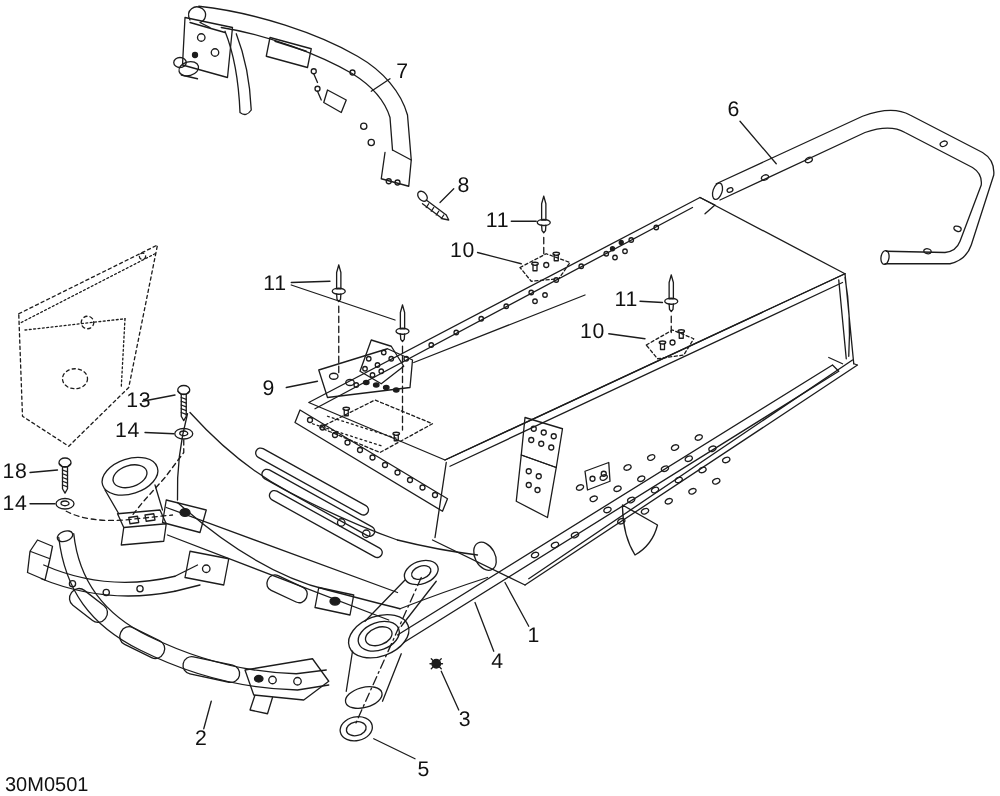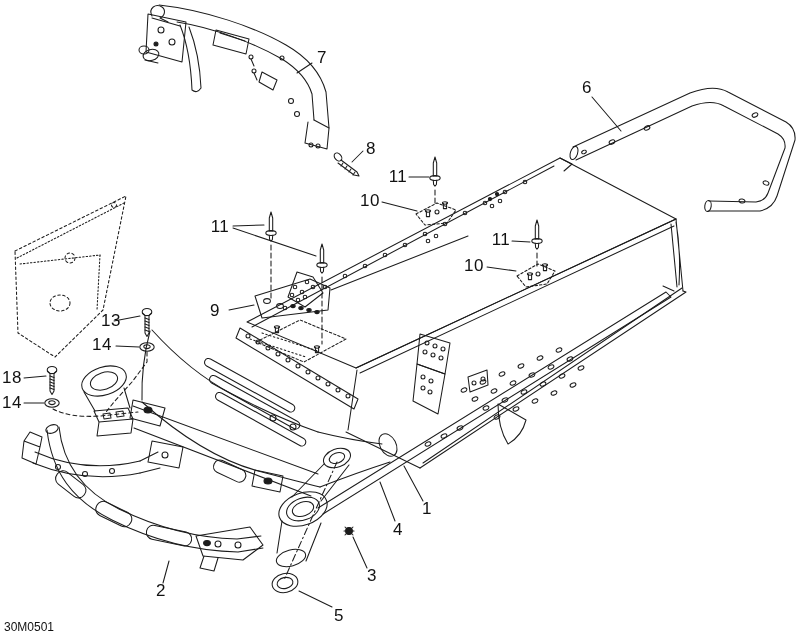--- a/index.html
+++ b/index.html
@@ -3,21 +3,21 @@
 <meta charset="utf-8">
 <style>
   html,body{margin:0;padding:0;background:#fff;}
   .stage{position:relative;width:800px;height:637px;background:#fff;overflow:hidden;
          font-family:"Liberation Sans", sans-serif;}
   .stage svg{position:absolute;left:0;top:0;}
   svg *{vector-effect:non-scaling-stroke;}
   .callouts{position:absolute;left:0;top:0;width:100%;height:100%;pointer-events:none;}
   .callout{position:absolute;transform:translate(-50%,-52%);font-size:17px;color:#111;
            letter-spacing:0.5px;white-space:nowrap;}
-  .code{position:absolute;left:4px;top:620px;font-size:12px;color:#111;}
+  .code{position:absolute;left:4px;top:620px;font-size:16px;color:#111;}
 </style>
 </head>
 <body>
 
 <div class="stage">
 
 <svg width="800" height="637" viewBox="0 0 800 637" fill="none" stroke="#1c1c1c" stroke-width="1.05" stroke-linecap="round" stroke-linejoin="round">
   <defs>
     <g id="rivet">
       <path d="M0,-21 L1.7,-15 L1.7,-2 M0,-21 L-1.7,-15 L-1.7,-2 M-1.7,-2 L1.7,-2"></path>

